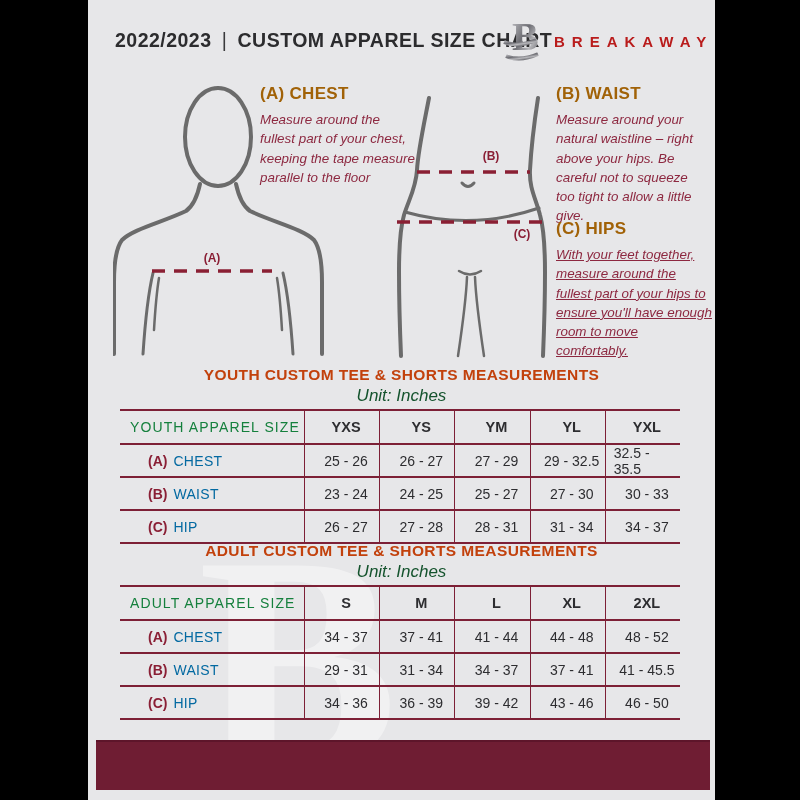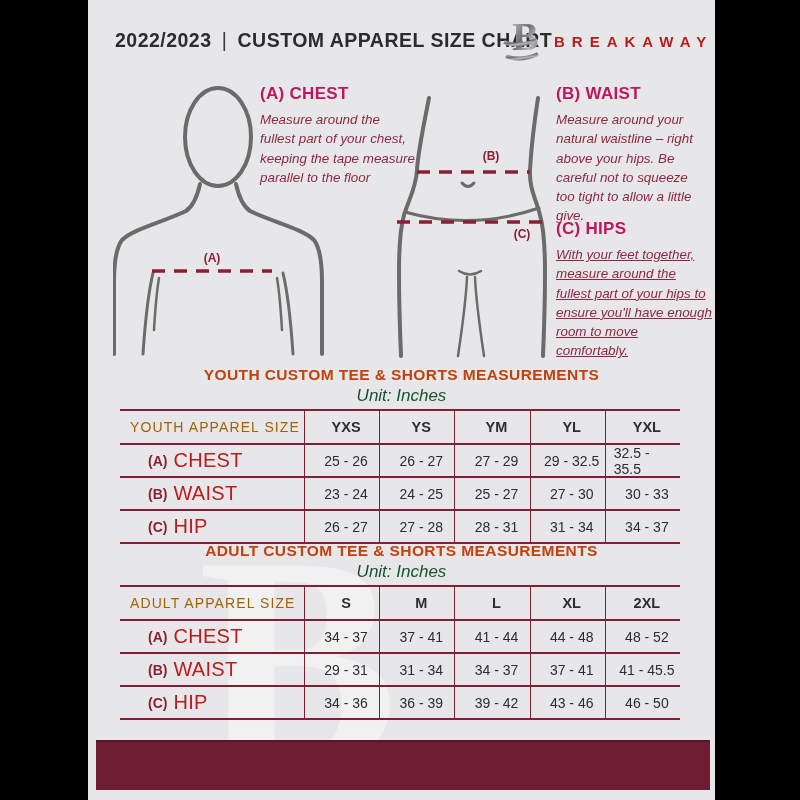--- a/index.html
+++ b/index.html
@@ -10,21 +10,21 @@
   
   .hdr-title{position:absolute;left:27px;top:28px;font-size:21px;font-weight:800;
              color:#2c2c2e;letter-spacing:.5px;white-space:nowrap;
              transform:scaleX(.93);transform-origin:left center;}
   .hdr-title .pipe{margin:0 11px;font-weight:400;color:#3a3a3c;}
   .logo{position:absolute;left:414px;top:12px;width:46px;height:52px;}
   .brand{position:absolute;left:466px;top:33px;font-size:15px;font-weight:800;
          letter-spacing:7px;color:#b91c1c;white-space:nowrap;}
 
   
-  .m-head{position:absolute;font-size:17px;font-weight:800;color:#be185d;letter-spacing:.3px;text-align:right;}
+  .m-head{position:absolute;font-size:17px;font-weight:800;color:#a16207;letter-spacing:.3px;text-align:right;}
   .m-body{position:absolute;font-size:13.4px;font-style:italic;font-weight:500;
           color:#8d2840;line-height:1.44;}
   #headA{left:172px;top:84px;} #bodyA{left:172px;top:110px;width:155px;}
   #headB{left:468px;top:84px;} #bodyB{left:468px;top:110px;width:150px;}
   #headC{left:468px;top:219px;} #bodyC{left:468px;top:245px;width:156px;text-decoration:underline;}
   .fig{position:absolute;}
   #fig-torso{left:25px;top:82px;}
   #fig-hips{left:300px;top:96px;}
   .fig-label{font-weight:800;font-size:12px;fill:#8a1f35;font-family:"Liberation Sans",sans-serif;}
 
@@ -34,25 +34,25 @@
   .tbl-unit{position:absolute;left:0;width:627px;text-align:center;font-size:17px;
             font-style:italic;color:#14532d;}
   .grid{position:absolute;left:32px;width:560px;display:grid;
         grid-template-columns:184px repeat(5,1fr);z-index:2;}
   .grid .cell{display:flex;align-items:center;justify-content:center;
               font-size:14px;color:#2d2d30;border-top:2px solid #7d2036;}
   .grid .cell.vline{border-left:1.5px solid #7d2036;padding-left:8px;}
   .grid .cell.lab{justify-content:flex-start;padding-left:28px;}
   .grid .cell.sizehead{font-weight:700;font-size:14.5px;color:#2d2d30;}
   .grid .cell.cornerhead{justify-content:flex-start;padding-left:10px;
-        font-size:14px;letter-spacing:1.1px;color:#a16207;}
+        font-size:14px;letter-spacing:1.1px;color:#15803d;}
   .grid .cell.bottom{border-top:2px solid #7d2036;height:0;}
   .hrow{height:32px;} .drow{height:31px;}
   .pfx{color:#8a1f35;font-weight:800;margin-right:6px;}
-  .rowlab{font-size:20px;color:#b91c1c;letter-spacing:.3px;}
+  .rowlab{font-size:14px;color:#0369a1;letter-spacing:.3px;}
   #youth-title{top:366px;} #youth-unit{top:386px;} #youth-grid{top:409px;}
   #adult-title{top:542px;} #adult-unit{top:562px;} #adult-grid{top:585px;}
 
   
   .footer{position:absolute;left:8px;top:740px;width:614px;height:50px;background:#6f1d33;
           border-top:2px solid #5d152a;box-sizing:border-box;z-index:3;}
   .watermark{position:absolute;left:110px;top:538px;font-size:300px;line-height:.82;
              font-family:"Liberation Serif",serif;font-weight:700;
              color:rgba(255,255,255,.42);z-index:1;user-select:none;}
 </style>

